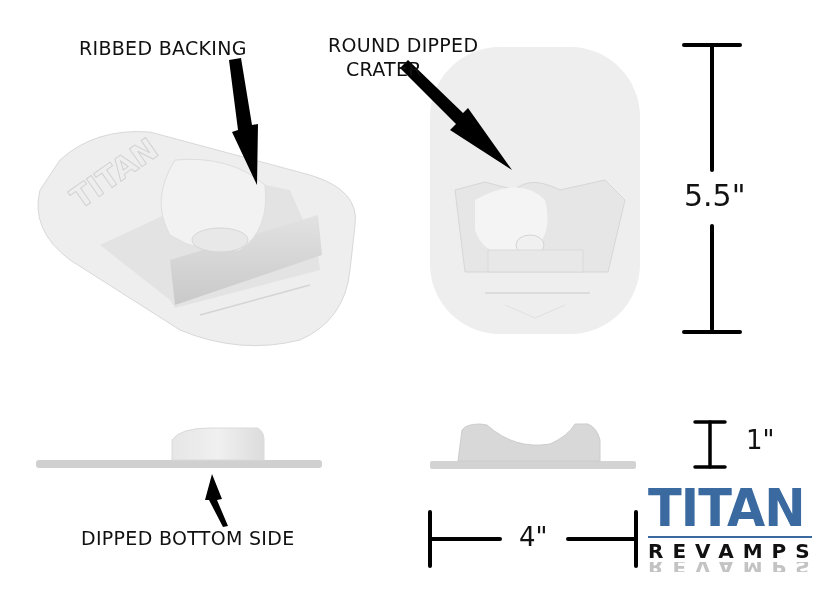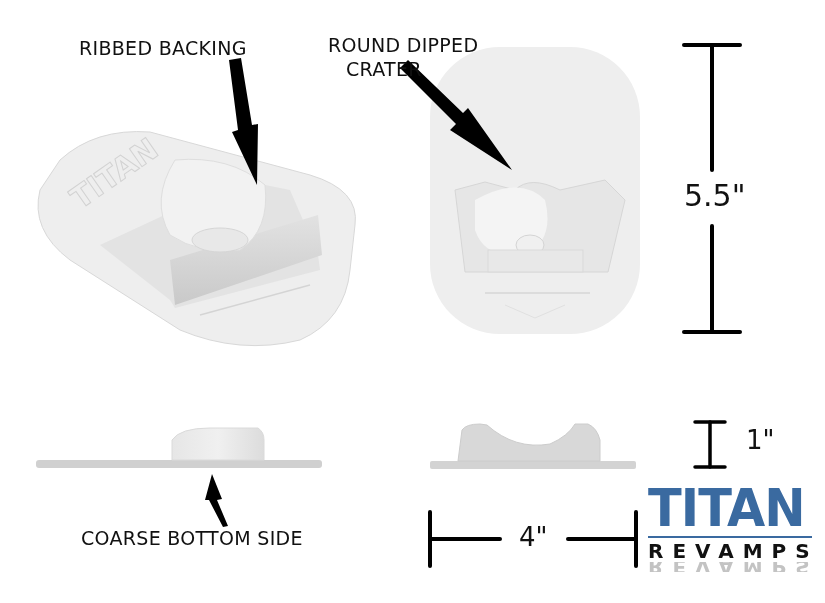--- a/index.html
+++ b/index.html
@@ -89,21 +89,21 @@
     <line x1="430" y1="512" x2="430" y2="566"></line>
     <line x1="430" y1="539" x2="500" y2="539"></line>
     <line x1="568" y1="539" x2="636" y2="539"></line>
     <line x1="636" y1="512" x2="636" y2="566"></line>
   </g>
 </svg>
 
 <div class="label" style="left:79px; top:37px;">RIBBED BACKING</div>
 <div class="label" style="left:328px; top:34px;">ROUND DIPPED</div>
 <div class="label" style="left:312px; top:58px;margin-left:34px;">CRATER</div>
-<div class="label" style="left:81px; top:527px;">COARSE BOTTOM SIDE</div>
+<div class="label" style="left:81px; top:527px;">DIPPED BOTTOM SIDE</div>
 
 <div class="dim" style="left:684px; top:178px;">5.5"</div>
 <div class="dim-sm" style="left:746px; top:425px;">1"</div>
 <div class="dim-sm" style="left:519px; top:522px;">4"</div>
 
 <div class="logo">
   <div class="logo-titan">TITAN</div>
   <div class="logo-rule"></div>
   <div class="logo-revamps">REVAMPS</div>
   <div class="logo-reflect">REVAMPS</div>

